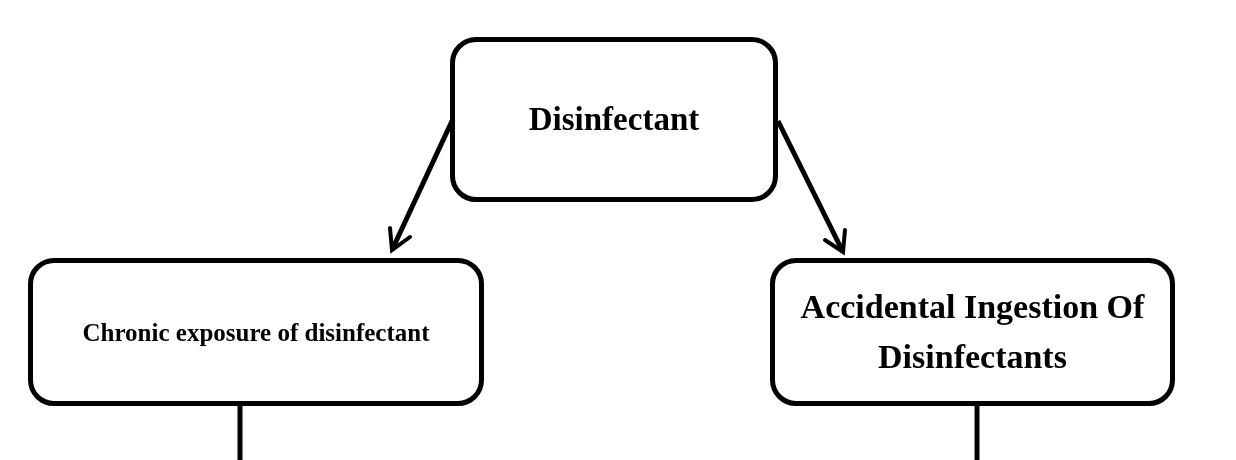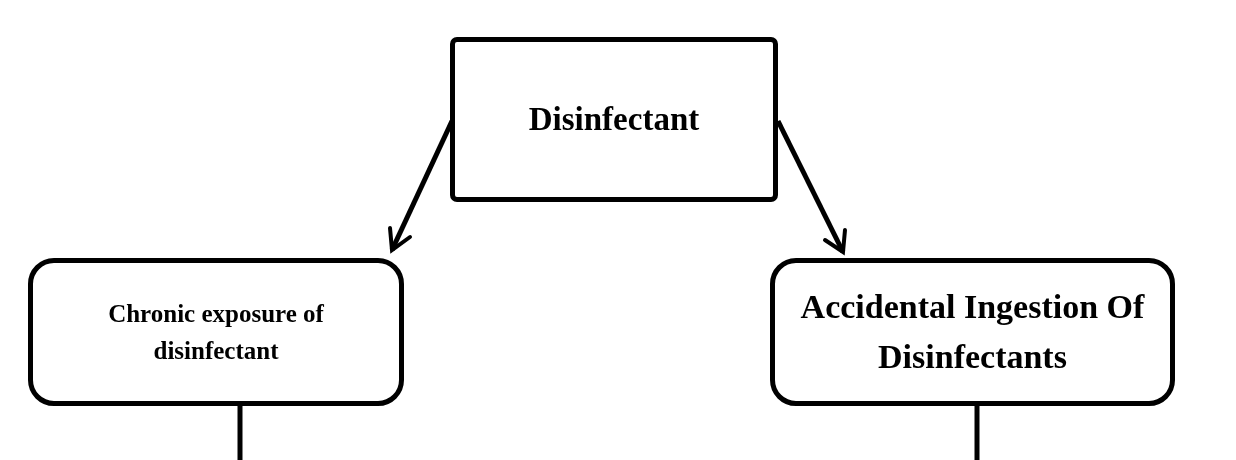--- a/index.html
+++ b/index.html
@@ -34,26 +34,25 @@
     text-align: center;
     color: #000000;
     font-weight: bold;
   }
   .node-root {
     left: 450px;
     top: 37px;
     width: 328px;
     height: 165px;
     font-size: 33px;
-    border-radius: 7px;
   }
   .node-left {
     left: 28px;
     top: 258px;
-    width: 376px;
+    width: 456px;
     height: 148px;
     font-size: 25px;
   }
   .node-right {
     left: 770px;
     top: 258px;
     width: 405px;
     height: 148px;
     font-size: 34px;
   }

